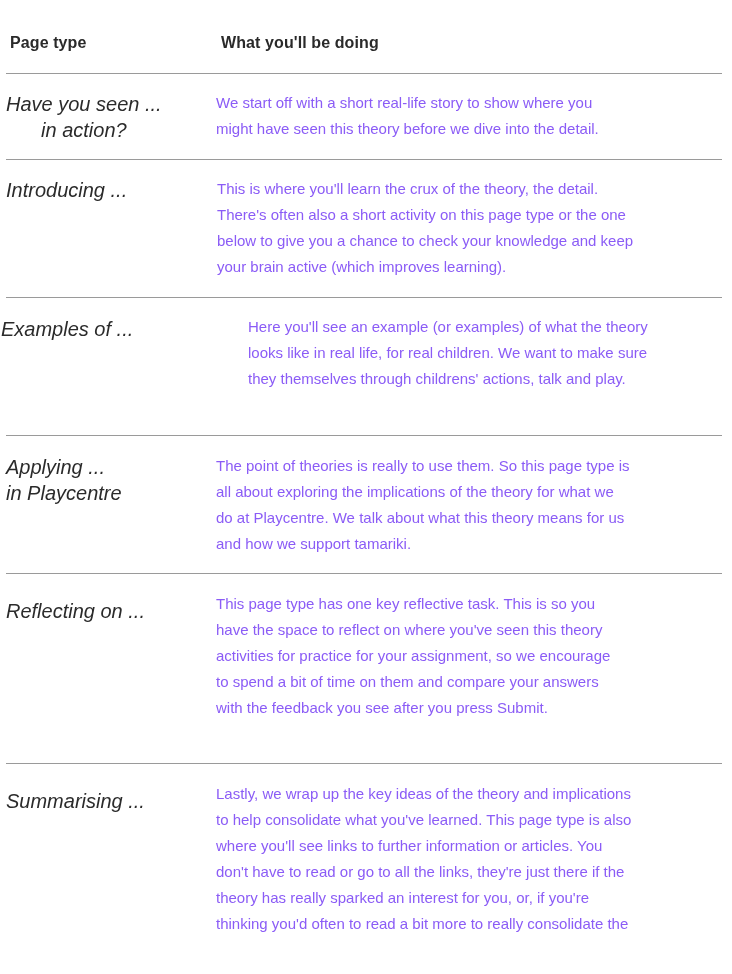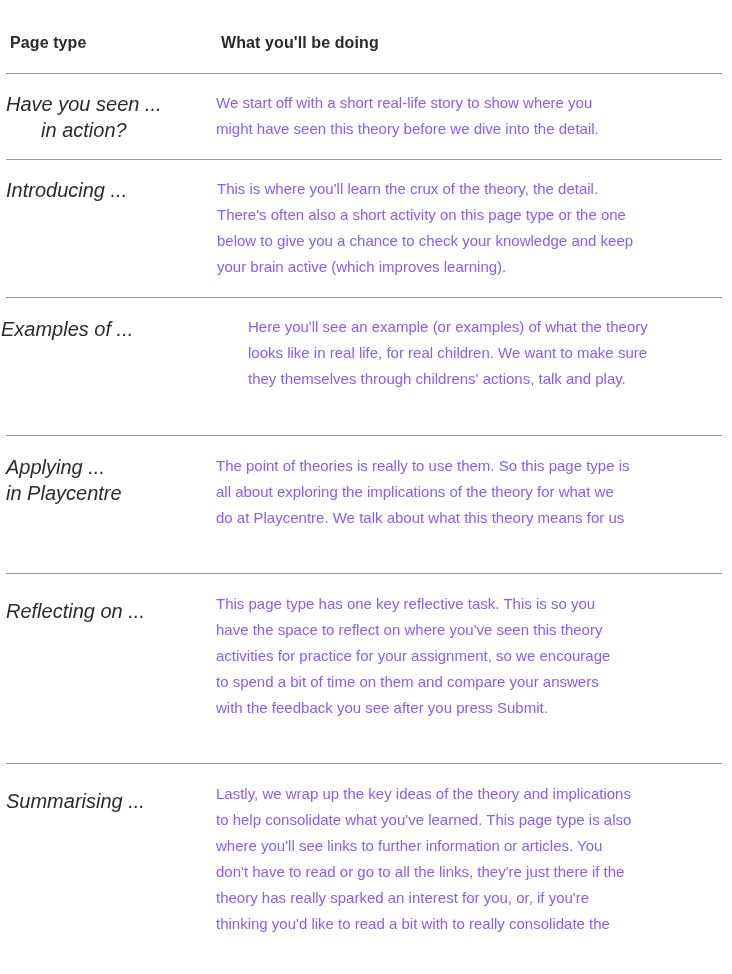--- a/index.html
+++ b/index.html
@@ -108,20 +108,21 @@
   </div>
   <div class="divider" style="top:435px"></div>
 
   <div class="row">
     <div class="type" style="left:6px; top:454px;">Applying ...
 in Playcentre</div>
     <div class="desc" style="left:216px; top:453px;">
       <span class="line">The point of theories is really to use them. So this page type is</span>
       <span class="line">all about exploring the implications of the theory for what we</span>
       <span class="line">do at Playcentre. We talk about what this theory means for us</span>
+      <span class="line">and how we support tamariki.</span>
     </div>
   </div>
   <div class="divider" style="top:573px"></div>
 
   <div class="row">
     <div class="type" style="left:6px; top:598px;">Reflecting on ...</div>
     <div class="desc" style="left:216px; top:591px;">
       <span class="line">This page type has one key reflective task. This is so you</span>
       <span class="line">have the space to reflect on where you've seen this theory</span>
       <span class="line">activities for practice for your assignment, so we encourage</span>
@@ -132,16 +133,16 @@
   <div class="divider" style="top:763px"></div>
 
   <div class="row">
     <div class="type" style="left:6px; top:788px;">Summarising ...</div>
     <div class="desc" style="left:216px; top:781px;">
       <span class="line">Lastly, we wrap up the key ideas of the theory and implications</span>
       <span class="line">to help consolidate what you've learned. This page type is also</span>
       <span class="line">where you'll see links to further information or articles. You</span>
       <span class="line">don't have to read or go to all the links, they're just there if the</span>
       <span class="line">theory has really sparked an interest for you, or, if you're</span>
-      <span class="line">thinking you'd like to read a bit with to really consolidate the</span>
+      <span class="line">thinking you'd often to read a bit more to really consolidate the</span>
     </div>
   </div>
 </div>
 
 </body></html>

